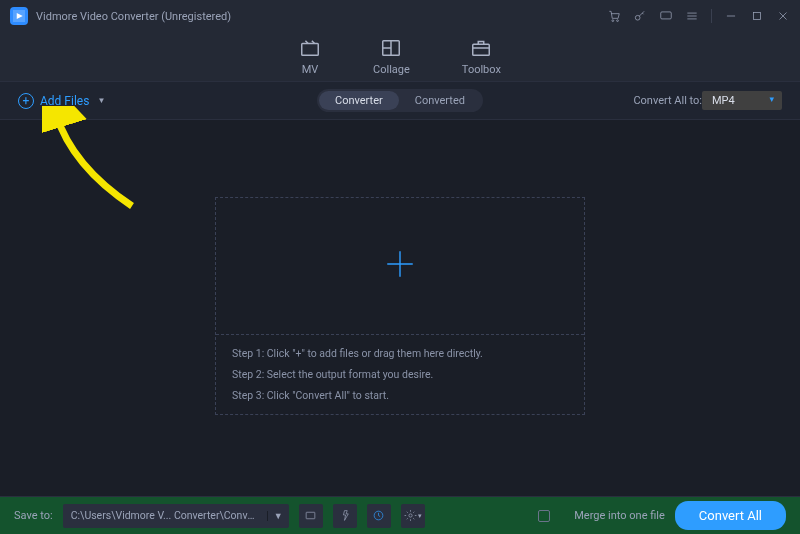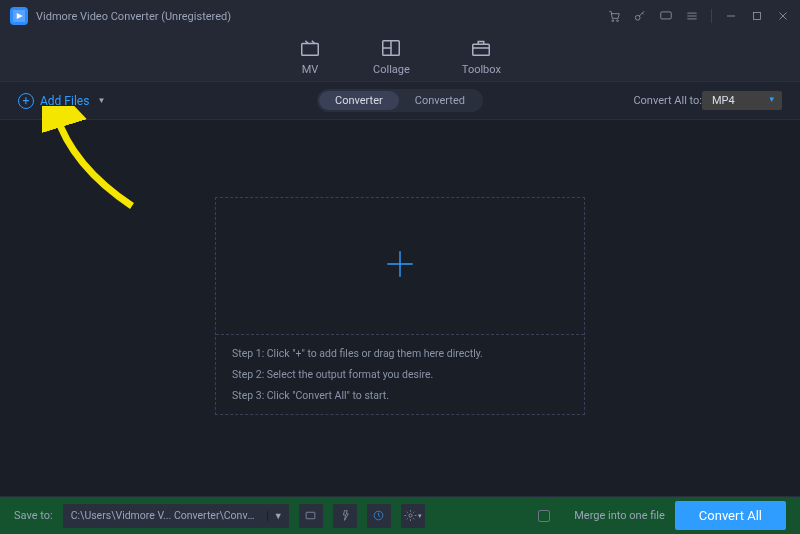--- a/index.html
+++ b/index.html
@@ -51,21 +51,21 @@
 .bottombar .lbl { font-size:11px; color:#9aa3b8; }
 .pathbox { background:#2a2f3e; display:flex; align-items:center; width:226px; height:24px; font-size:10.5px; color:#9aa3b8; border-radius:2px; }
 .pathbox .p { flex:1; padding:0 8px; white-space:nowrap; overflow:hidden; text-overflow:ellipsis; }
 .pathbox .dd { width:22px; text-align:center; border-left:1px solid #1a1e27; cursor:pointer; font-size:9px; }
 .bicon { width:24px; height:24px; background:#2a2f3e; border-radius:2px; display:flex; align-items:center; justify-content:center; cursor:pointer; color:#9aa3b8; }
 .bicon svg { width:13px; height:13px; stroke:currentColor; fill:none; stroke-width:1.3; }
 .bicon.accent { color:#2e9dff; }
 .bottombar .spacer { flex:1; }
 .merge { display:flex; align-items:center; gap:24px; font-size:11px; color:#9aa3b8; cursor:pointer; }
 .merge .cb { width:12px; height:12px; border:1px solid #6a738a; border-radius:2px; }
-.convertbtn { background:#2e9dff; color:#fff; font-size:13px; padding:7px 24px; border-radius:2px; cursor:pointer; }
+.convertbtn { background:#2e9dff; color:#fff; font-size:13px; padding:7px 24px; border-radius:13px; cursor:pointer; }
 </style>
 </head>
 <body>
 
 <div class="titlebar">
   <div class="logo">
       <svg viewBox="0 0 24 24">
         <path d="M4 4h16v16H4z" fill="#fff" opacity=".2"></path>
         <path d="M9 8l8 4-8 4z" fill="#fff"></path>
       </svg>

